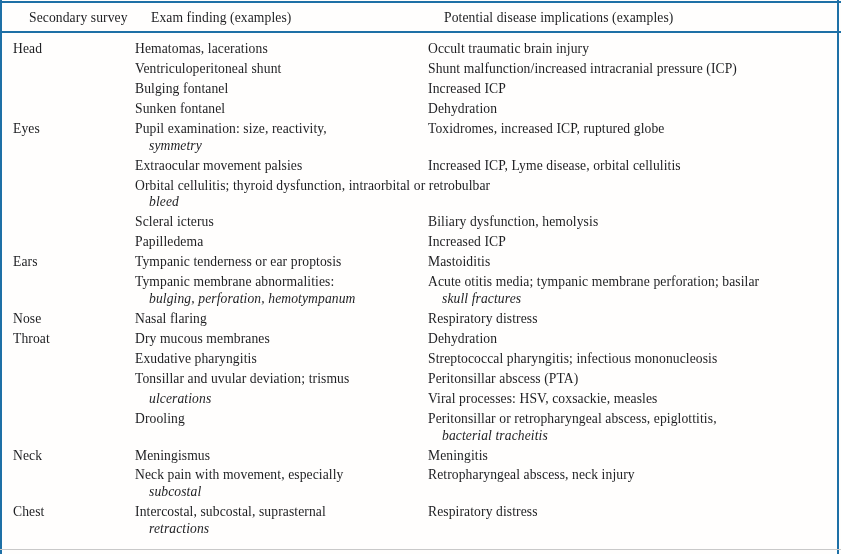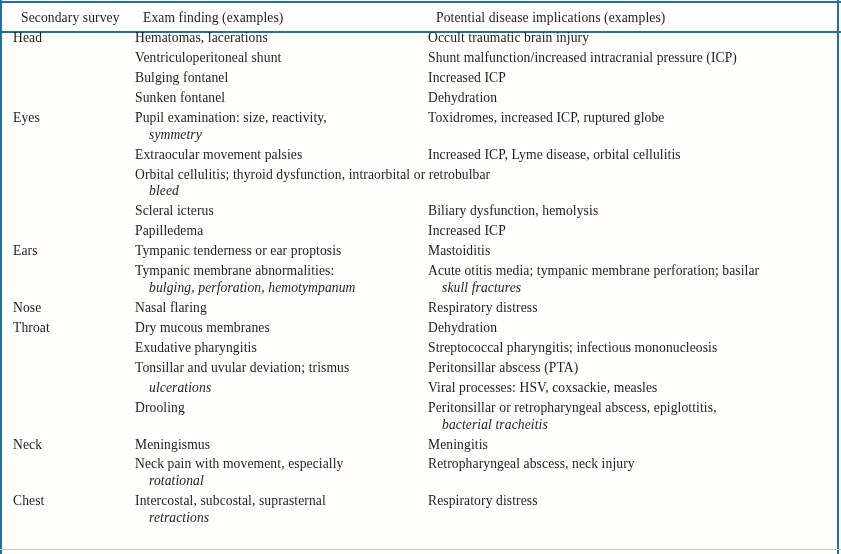--- a/index.html
+++ b/index.html
@@ -48,29 +48,29 @@
   }
   .grid {
     display: grid;
     grid-template-columns: 122px 293px 1fr;
     padding-left: 13px;
     padding-right: 6px;
   }
   .header-row {
     position: absolute;
     top: 3px;
-    left: 8px;
+    left: 16px;
     right: 0;
     padding-top: 7px;
     font-size: 13.7px;
     letter-spacing: 0.1px;
   }
   .tbody {
     position: absolute;
-    top: 24px;
+    top: 35px;
     left: 0;
     right: 0;
     padding-top: 3px;
   }
   .trow {
     padding-top: 3.4px;
   }
   .cell {
     font-size: 13.6px;
     letter-spacing: 0.1px;
@@ -299,21 +299,21 @@
         <div class="cell">
           <div class="line">Meningitis</div>
         </div>
       </div>
       <div class="trow grid">
         <div class="cell">
           <div class="line"></div>
         </div>
         <div class="cell">
           <div class="line">Neck pain with movement, especially</div>
-          <div class="line cont">rotational</div>
+          <div class="line cont">subcostal</div>
         </div>
         <div class="cell">
           <div class="line">Retropharyngeal abscess, neck injury</div>
         </div>
       </div>
       <div class="trow grid">
         <div class="cell">
           <div class="line">Chest</div>
         </div>
         <div class="cell">

